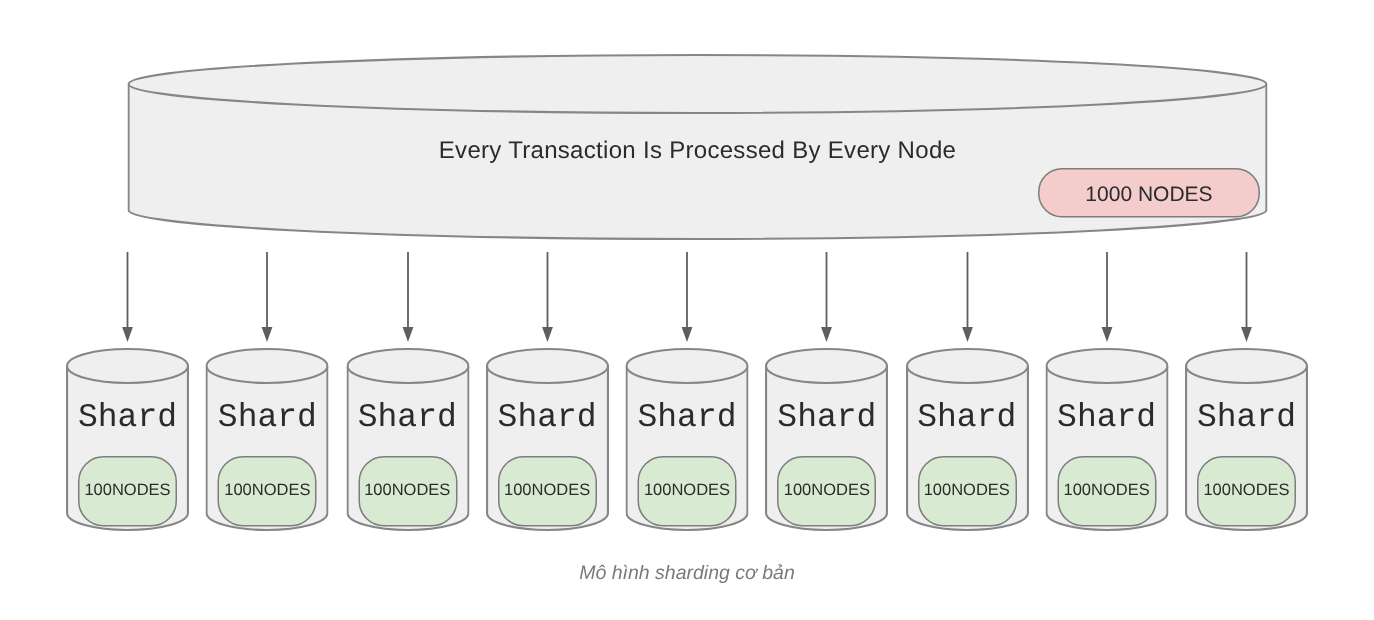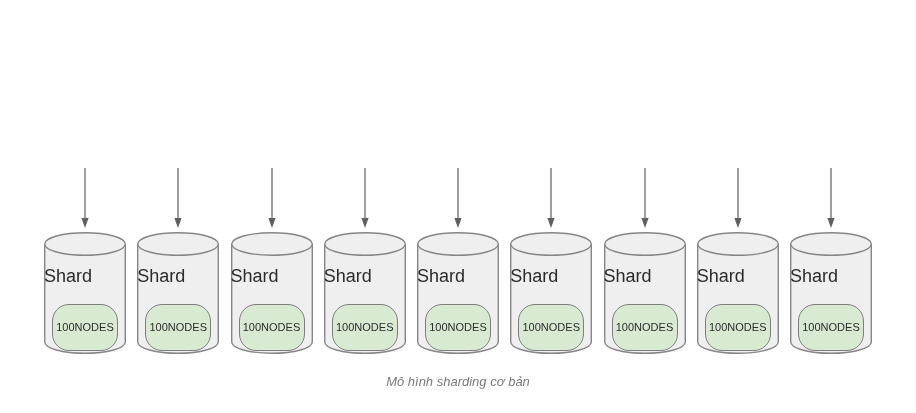--- a/index.html
+++ b/index.html
@@ -50,21 +50,21 @@
   }
   .arrow{display:block;margin-bottom:3px;}
   .arrow line{stroke:var(--arrow);stroke-width:1.2;}
   .arrow path{fill:var(--arrow);}
   .shard{
     position:relative;width:82px;height:122px;
   }
   .shard svg{position:absolute;left:0;top:0;display:block;}
   .shard-label{
     position:absolute;left:0;top:34px;width:100%;
-    font-size:18px;color:var(--text);
+    text-align:center;font-size:22px;color:var(--text);font-family:Liberation Mono, monospace;
   }
   .shard-badge{
     position:absolute;left:50%;top:72px;transform:translateX(-50%);
     width:64px;height:45px;
     background:var(--badge-green);
     border:1.4px solid var(--badge-stroke);
     border-radius:17px;
     display:flex;flex-direction:row;align-items:center;justify-content:center;
     font-size:11px;line-height:1.25;color:var(--text);
     text-align:center;
@@ -74,20 +74,28 @@
     position:absolute;left:0;top:374px;width:100%;
     text-align:center;font-style:italic;
     font-size:13px;color:var(--caption);
   }
 </style>
 </head>
 <body>
 
 <div class="stage">
 
+  <div class="main-cyl">
+    <svg width="760" height="125" viewBox="0 0 760 125">
+      <path class="cyl-shape" d="M0.7,20 V104 A379.3,19.3 0 0 0 759.3,104 V20"></path>
+      <ellipse class="cyl-shape" cx="380" cy="20" rx="379.3" ry="19.3"></ellipse>
+    </svg>
+    <div class="main-label">Every Transaction Is Processed By Every Node</div>
+    <div class="main-badge">1000 NODES</div>
+  </div>
 
   <div class="shards-row">
     <div class="shard-col">
       <svg class="arrow" width="12" height="62" viewBox="0 0 12 62">
         <line x1="6" y1="1" x2="6" y2="53"></line>
         <path d="M2.4,51 L9.6,51 L6,61 Z"></path>
       </svg>
       <div class="shard">
         <svg width="82" height="122" viewBox="0 0 82 122">
           <path class="cyl-shape" d="M0.7,12 V110 A40.3,11.3 0 0 0 81.3,110 V12"></path>

